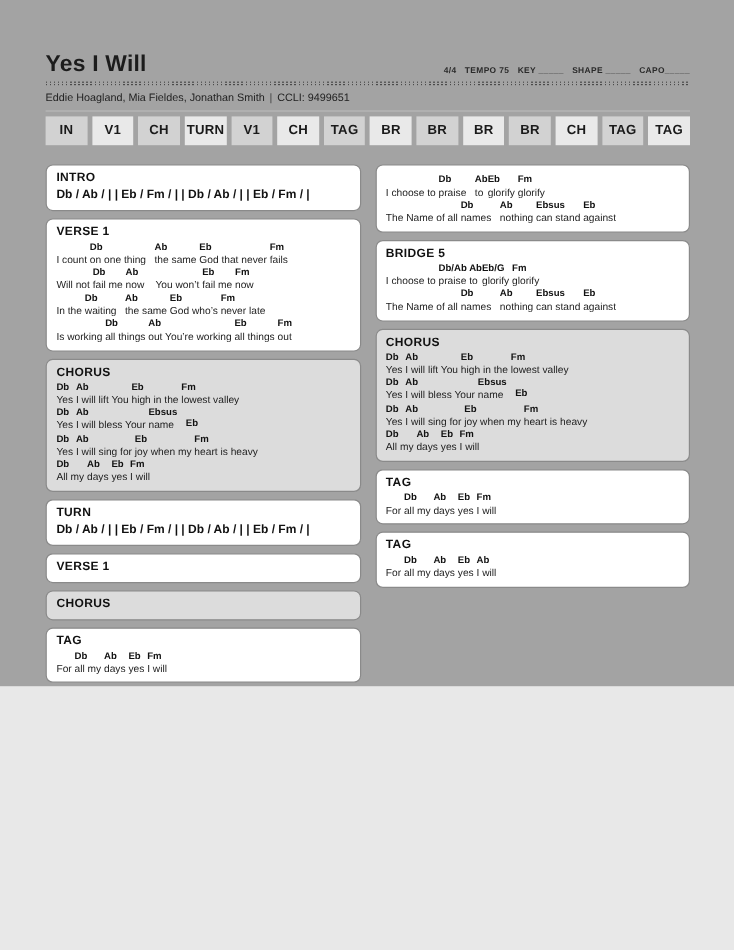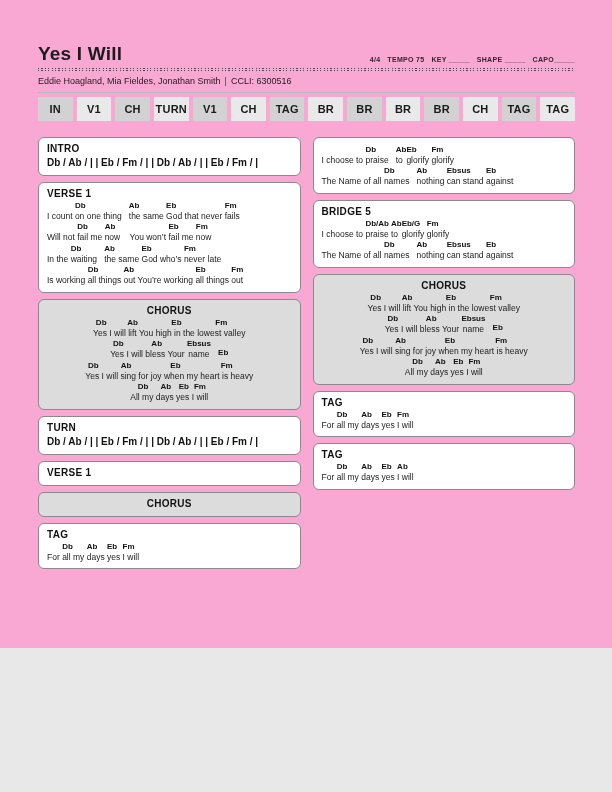--- a/index.html
+++ b/index.html
@@ -1,17 +1,17 @@
 <!DOCTYPE html>
 <html><head>
 <meta charset="utf-8">
 <style>
   html,body{margin:0;padding:0;background:#e8e8e8;}
   .page{
-    width:612px;height:648px;background:#f9a8d4;position:relative;
+    width:612px;height:572px;background:#a3a3a3;position:relative;
     font-family:"Liberation Sans","DejaVu Sans",sans-serif;color:#1c1c1c;
     margin:0 auto;overflow:hidden;box-sizing:border-box;padding-left:20px;
   }
   .content{position:absolute;left:38px;top:44px;width:537px;}
   
   .title-row{display:flex;justify-content:space-between;align-items:flex-end;}
   .song-title{font-size:19px;font-weight:bold;letter-spacing:.2px;line-height:1.05;}
   .meta{display:flex;gap:7px;font-size:7px;font-weight:bold;color:#2a2a2a;letter-spacing:.3px;padding-bottom:1px;white-space:pre;}
   .dotted-rule{margin-top:4px;height:3px;
     background:repeating-linear-gradient(90deg,#4a4a4a 0 1.2px,transparent 1.2px 3.4px),
@@ -24,21 +24,21 @@
   .nav{display:flex;gap:4px;margin-top:4px;height:24px;text-align:center;}
   .nav-cell{flex:1;display:flex;align-items:center;justify-content:center;
     font-size:11px;font-weight:bold;color:#1a1a1a;cursor:pointer;letter-spacing:.2px;}
   .nav-cell.dark{background:#d2d2d2;}
   .nav-cell.light{background:#e9e9e9;}
   
   .cols{display:flex;gap:12px;margin-top:16px;align-items:flex-start;}
   .col{flex:1;min-width:0;}
   .box{border:1.2px solid #8a8a8a;border-radius:6px;background:#fff;
     padding:5px 8px 7px 8px;margin-bottom:6px;box-sizing:border-box;}
-  .box.gray{background:#dcdcdc;text-align:center;}
+  .box.gray{background:#dcdcdc;}
   .sec-h{font-size:10px;font-weight:bold;letter-spacing:.3px;color:#111;}
   .chordline{font-size:10px;font-weight:bold;margin-top:3px;white-space:pre;color:#111;}
   .pair{margin-top:3px;line-height:1;white-space:nowrap;}
   .seg{display:inline-block;vertical-align:bottom;}
   .seg .chord{display:block;font-size:8px;font-weight:bold;height:10px;white-space:pre;color:#111;}
   .seg .txt{display:block;font-size:8.5px;white-space:pre;color:#1c1c1c;}
   
   .footer{position:absolute;left:38px;top:698px;width:537px;}
   .brand-row{display:flex;align-items:center;gap:5px;flex-direction:column;}
   .logo{width:19px;height:19px;flex:0 0 auto;}
@@ -58,21 +58,21 @@
         <span>TEMPO 75</span>
         <span>KEY _____</span>
         <span>SHAPE _____</span>
         <span>CAPO_____</span>
       </div>
     </div>
 
     <div class="dotted-rule"></div>
 
     <div class="author-row">
-      <span>Eddie Hoagland, Mia Fieldes, Jonathan Smith</span><span class="sep">|</span><span>CCLI: 6300516</span>
+      <span>Eddie Hoagland, Mia Fieldes, Jonathan Smith</span><span class="sep">|</span><span>CCLI: 9499651</span>
     </div>
 
     <div class="thin-rule"></div>
 
     <div class="nav">
         <div class="nav-cell dark">IN</div>
         <div class="nav-cell light">V1</div>
         <div class="nav-cell dark">CH</div>
         <div class="nav-cell light">TURN</div>
         <div class="nav-cell dark">V1</div>

